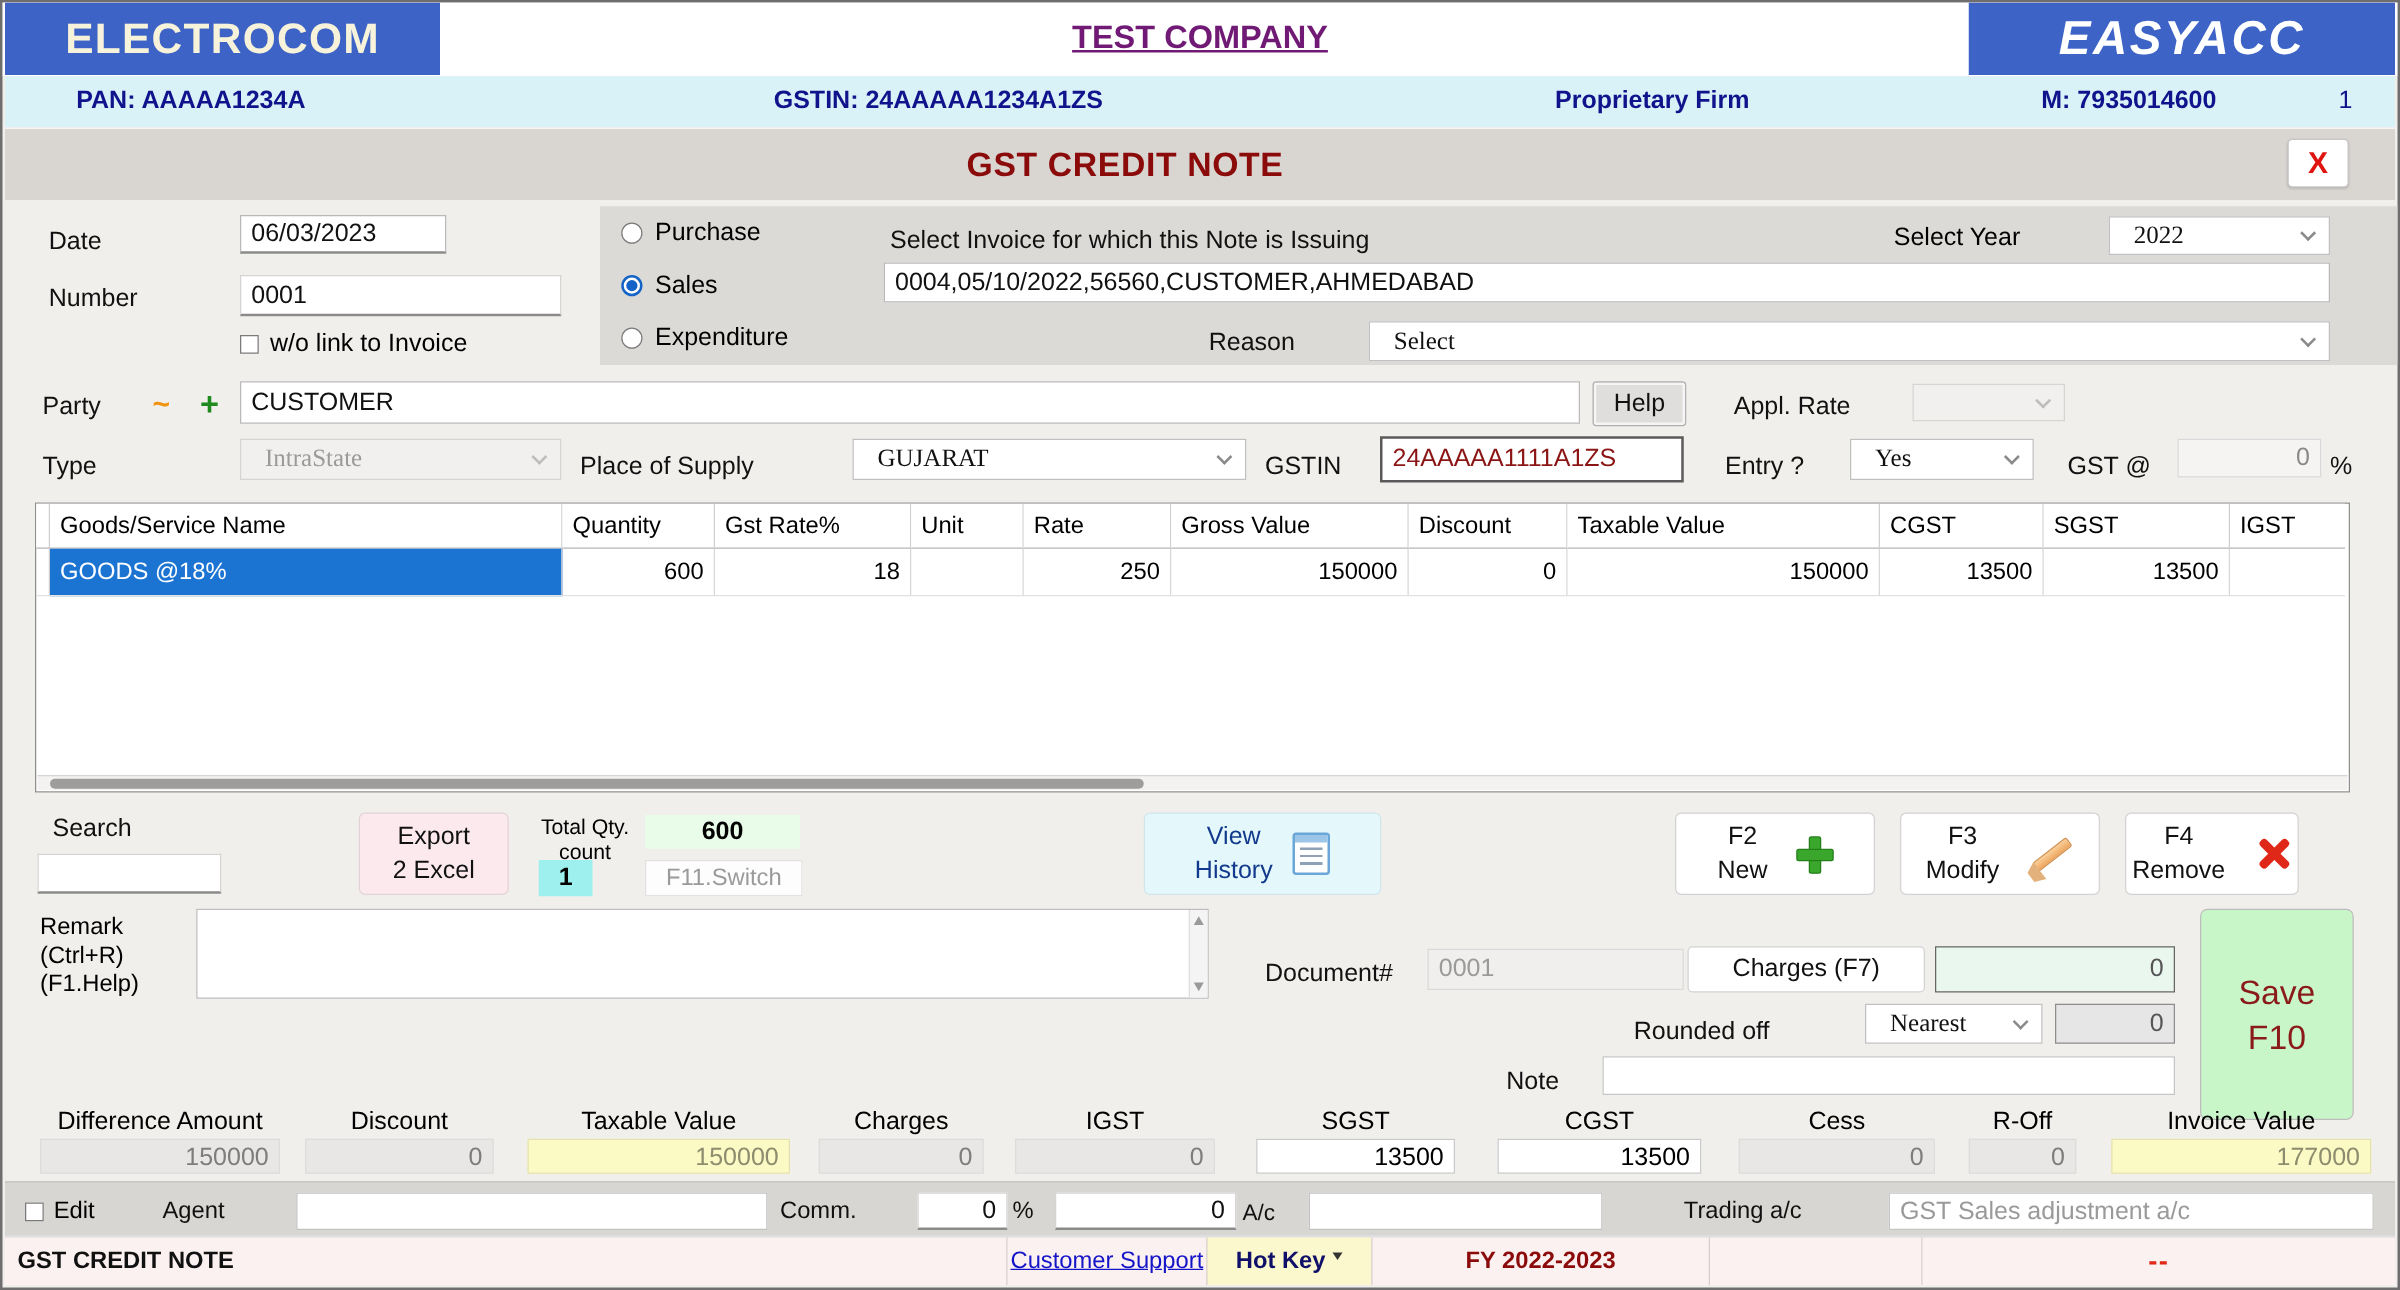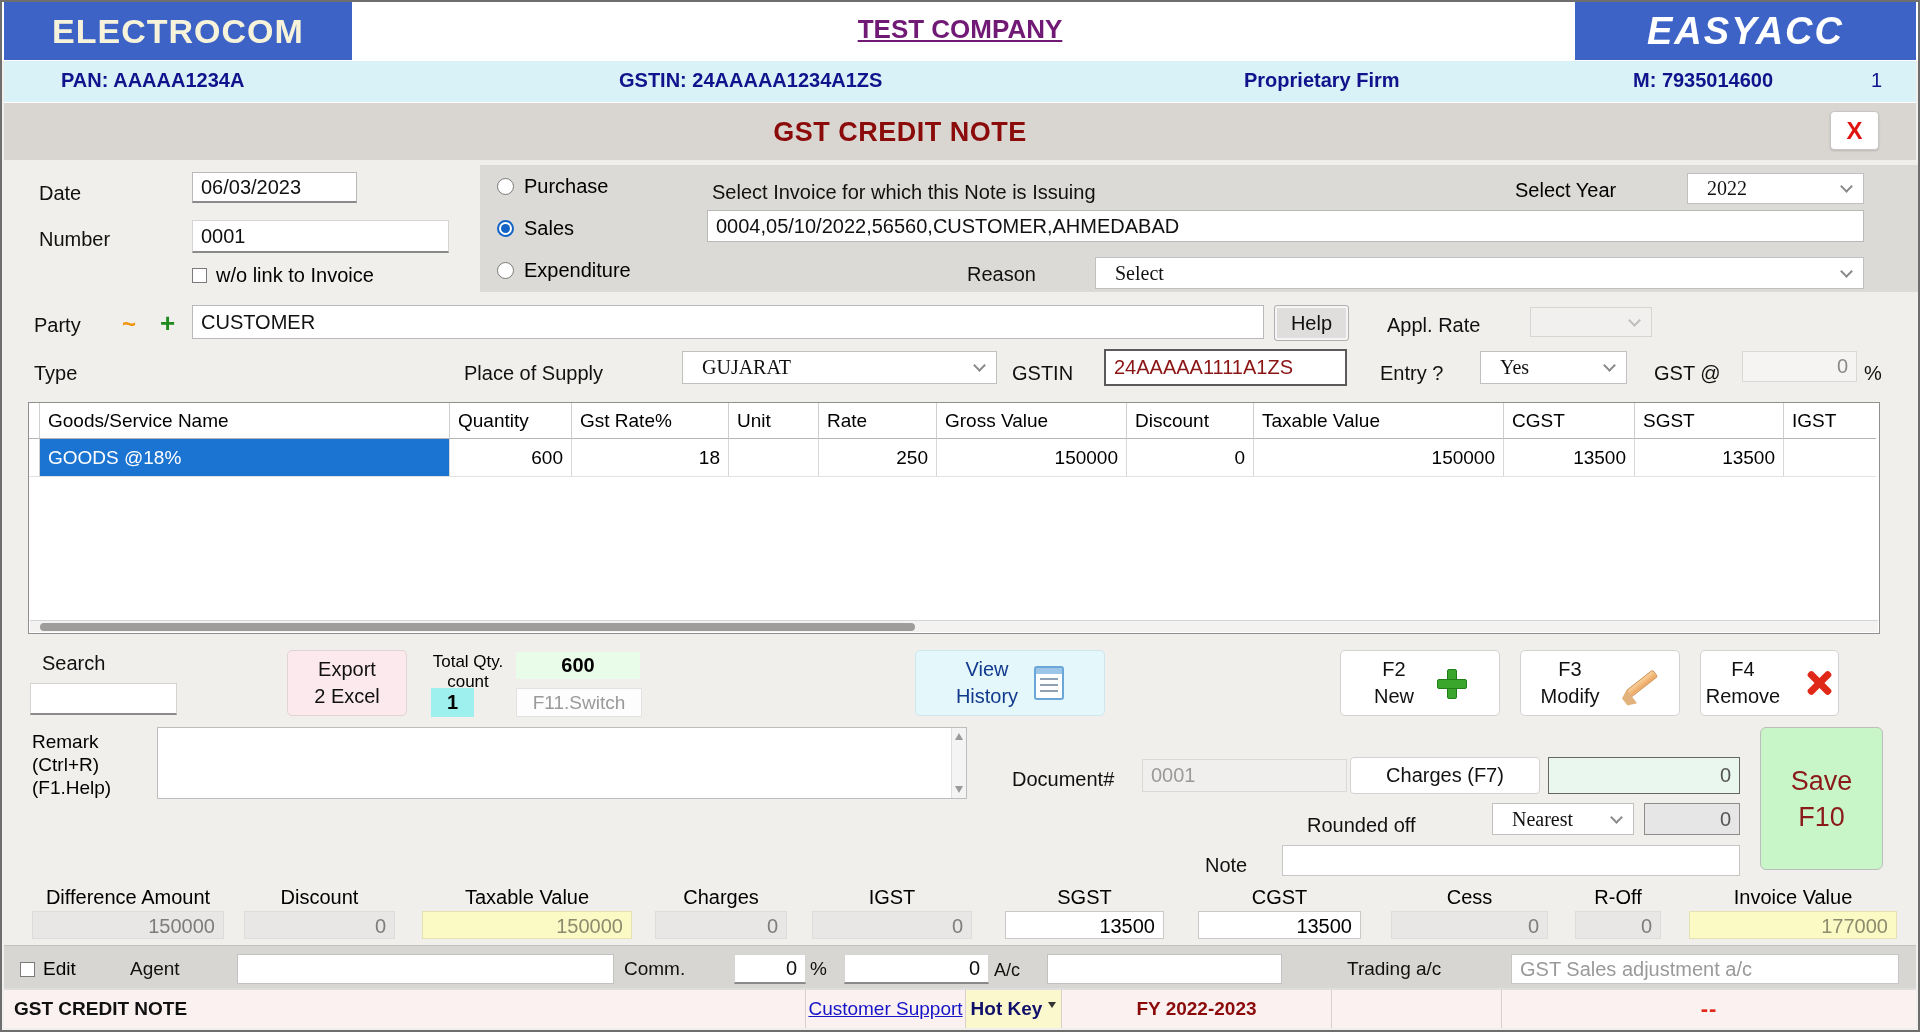--- a/index.html
+++ b/index.html
@@ -71,39 +71,39 @@
   .x-icon { position:relative; width:28px; height:28px; flex:none; }
   .x-icon::before, .x-icon::after { content:""; position:absolute; left:11px; top:-1px; width:7px; height:30px; background:#e02818; border-radius:3px; }
   .x-icon::before { transform:rotate(45deg); } .x-icon::after { transform:rotate(-45deg); }
 
   
   .remark-lbl { position:absolute; left:30px; top:728px; font-size:19px; line-height:23px; }
   .remark-box { position:absolute; left:155px; top:725px; width:810px; height:72px; background:#fff; border:1px solid #bdbdbd; }
   .vscroll { position:absolute; right:0; top:0; bottom:0; width:15px; background:#f4f4f4; border-left:1px solid #dddddd; }
   .tri-up { position:absolute; top:5px; left:3px; width:0; height:0; border-left:4px solid transparent; border-right:4px solid transparent; border-bottom:7px solid #9a9a9a; }
   .tri-down { position:absolute; bottom:5px; left:3px; width:0; height:0; border-left:4px solid transparent; border-right:4px solid transparent; border-top:7px solid #9a9a9a; }
-  .save-btn { position:absolute; left:1758px; top:725px; width:123px; height:143px; background:#c9f6c9; border:1px solid #bdbdbd; border-radius:6px; color:#8b1a1a; font-size:27px; line-height:36px; display:flex; align-items:center; justify-content:center; text-align:center; }
+  .save-btn { position:absolute; left:1758px; top:725px; width:123px; height:169px; background:#c9f6c9; border:1px solid #bdbdbd; border-radius:6px; color:#8b1a1a; font-size:27px; line-height:36px; display:flex; align-items:center; justify-content:center; text-align:center; }
 
   
   .tot { position:absolute; top:884px; }
   .tot-lbl { font-size:20px; height:22px; text-align:center; white-space:nowrap; }
   .tot-val { margin-top:3px; height:28px; line-height:28px; font-size:20px; text-align:right; padding-right:8px; border:1px solid #dcdcdc; }
   .tot-val.muted { background:#e9e7e5; color:#7d7d7d; }
   .tot-val.yellow { background:#fbf9c4; color:#8c8c6e; border-color:#e4e2b2; }
   .tot-val.white { background:#fff; color:#000; border-color:#c9c9c9; }
 
   
   .agent-band { position:absolute; left:2px; right:2px; top:943px; height:47px; background:#d8d6d2; border-top:1px solid #c4c2be; }
   .agent-band .lbl { font-size:19px; }
   .statusbar { position:absolute; left:2px; right:2px; bottom:2px; height:40px; background:#fcf1f1; border-top:2px solid #dedede; display:flex; align-items:stretch; }
   .scell { display:flex; align-items:center; border-left:1px solid #d8cfcf; white-space:nowrap; }
   .scell.first { border-left:none; flex:none; width:801px; padding-left:10px; font-size:19px; font-weight:bold; color:#111; }
   .scell.support { width:160px; justify-content:center; }
   .scell.support span { color:#1515c8; text-decoration:underline; font-size:19px; }
-  .scell.hotkey { width:96px; background:#fbf8cd; justify-content:center; gap:6px; font-size:19px; font-weight:bold; color:#10106a; }
+  .scell.hotkey { width:132px; background:#fbf8cd; justify-content:center; gap:6px; font-size:19px; font-weight:bold; color:#10106a; }
   .hk-caret { width:0; height:0; border-left:4px solid transparent; border-right:4px solid transparent; border-top:6px solid #333; margin-top:-8px; }
   .scell.fy { width:270px; justify-content:center; font-size:19px; font-weight:bold; color:#8b0b0b; }
   .scell.time { width:315px; justify-content:center; font-size:19px; font-weight:bold; color:#10104d; }
   .scell.spacer { width:170px; }
   .scell.indicator { flex:1; justify-content:center; color:#e02818; font-size:22px; font-weight:bold; letter-spacing:1px; }
 </style>
 </head>
 <body>
 
 <div class="screen">
@@ -170,20 +170,24 @@
   <div class="lbl" style="left:158px;top:306px;color:#1f8b1f;font-weight:bold;font-size:26px">+</div>
   <div class="inp" style="left:190px;top:303px;width:1072px;height:34px">CUSTOMER</div>
   <div class="btn" style="left:1272px;top:303px;width:75px;height:36px;background:#e0dedd;border:1px solid #b0b0b0;border-radius:3px;box-shadow:inset 0 0 0 2px #f5f5f5">Help</div>
   <div class="lbl" style="left:1385px;top:312px">Appl. Rate</div>
   <div class="sel disabled" style="left:1528px;top:305px;width:122px;height:30px">
     <span class="sel-text"></span>
     <span class="chev"></span>
   </div>
 
   <div class="lbl" style="left:32px;top:360px">Type</div>
+  <div class="sel disabled" style="left:190px;top:349px;width:257px;height:33px">
+    <span class="sel-text">IntraState</span>
+    <span class="chev"></span>
+  </div>
   <div class="lbl" style="left:462px;top:360px">Place of Supply</div>
   <div class="sel" style="left:680px;top:349px;width:315px;height:33px">
     <span class="sel-text">GUJARAT</span>
     <span class="chev"></span>
   </div>
   <div class="lbl" style="left:1010px;top:360px">GSTIN</div>
   <div class="inp" style="left:1102px;top:347px;width:243px;height:37px;border:2px solid #5a5a5a;color:#8b1515">24AAAAA1111A1ZS</div>
   <div class="lbl" style="left:1378px;top:360px">Entry ?</div>
   <div class="sel" style="left:1478px;top:349px;width:147px;height:33px">
     <span class="sel-text">Yes</span>

